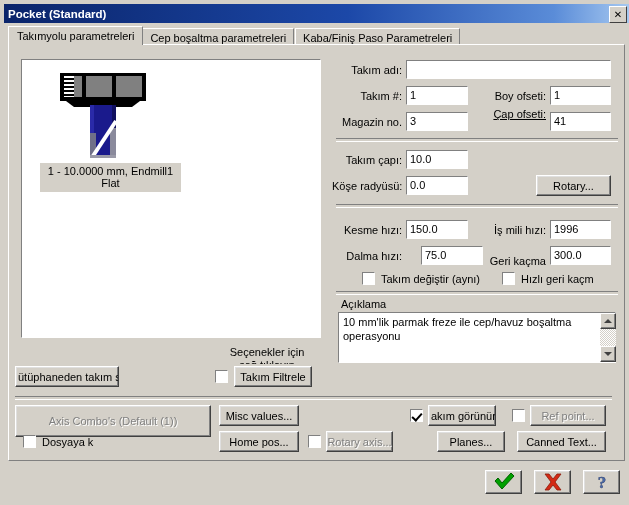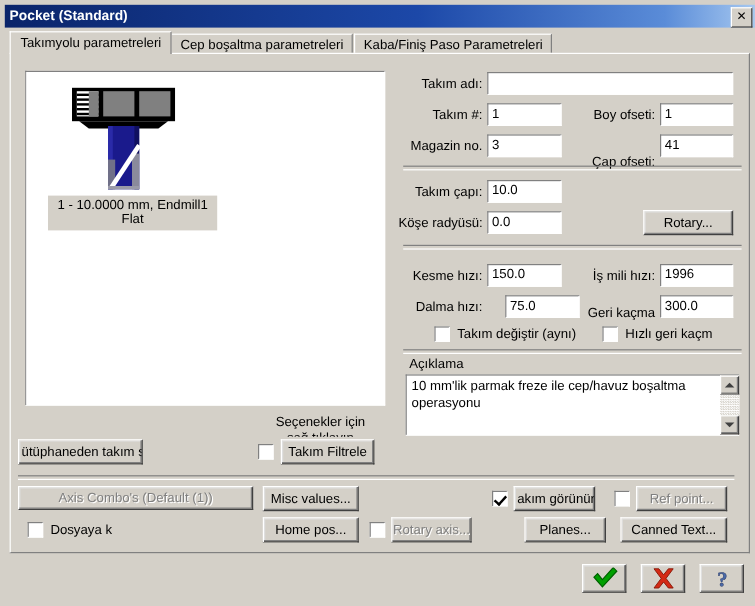--- a/index.html
+++ b/index.html
@@ -188,21 +188,21 @@
       <div class="fld-label" style="left:0px;top:11px;width:66px;">Takım adı:</div>
       <div class="txtbox" style="left:70px;top:7px;width:205px;height:19px;"></div>
 
       <div class="fld-label" style="left:0px;top:37px;width:66px;">Takım #:</div>
       <div class="txtbox" style="left:70px;top:33px;width:62px;height:19px;">1</div>
       <div class="fld-label" style="left:140px;top:37px;width:70px;">Boy ofseti:</div>
       <div class="txtbox" style="left:214px;top:33px;width:61px;height:19px;">1</div>
 
       <div class="fld-label" style="left:0px;top:63px;width:66px;">Magazin no.</div>
       <div class="txtbox" style="left:70px;top:59px;width:62px;height:19px;">3</div>
-      <div class="fld-label" style="left:140px;top:76px;width:70px;">Çap ofseti:</div>
+      <div class="fld-label" style="left:140px;top:55px;width:70px;text-decoration:underline;">Çap ofseti:</div>
       <div class="txtbox" style="left:214px;top:59px;width:61px;height:19px;">41</div>
 
       <div class="groove" style="left:0px;top:85px;width:282px;"></div>
 
       <div class="fld-label" style="left:0px;top:101px;width:66px;">Takım çapı:</div>
       <div class="txtbox" style="left:70px;top:97px;width:62px;height:19px;">10.0</div>
 
       <div class="fld-label" style="left:-4px;top:127px;width:70px;">Köşe radyüsü:</div>
       <div class="txtbox" style="left:70px;top:123px;width:62px;height:19px;">0.0</div>
       <div class="btn" style="left:200px;top:122px;width:75px;height:21px;">Rotary...</div>
@@ -243,21 +243,21 @@
 
     <div class="hint" style="left:208px;top:301px;width:100px;">Seçenekler için</div>
     <div class="hint2" style="left:208px;top:314px;width:100px;text-align:center;">sağ tıklayın</div>
 
     <div class="btn leftclip" style="left:6px;top:321px;width:104px;height:21px;">ütüphaneden takım s</div>
     <div class="chk" style="left:206px;top:325px;"></div>
     <div class="btn" style="left:225px;top:321px;width:78px;height:21px;">Takım Filtrele</div>
 
     <div class="groove" style="left:6px;top:351px;width:597px;"></div>
 
-    <div class="btn disabled" style="left:6px;top:360px;width:196px;height:20px;">Axis Combo's (Default (1))</div>
+    <div class="btn disabled" style="left:6px;top:360px;width:196px;height:32px;">Axis Combo's (Default (1))</div>
     <div class="chk" style="left:14px;top:390px;"></div>
     <div class="chklabel" style="left:33px;top:391px;">Dosyaya k</div>
 
     <div class="btn" style="left:210px;top:360px;width:80px;height:21px;">Misc values...</div>
     <div class="btn" style="left:210px;top:386px;width:80px;height:21px;">Home pos...</div>
 
     <div class="chk" style="left:299px;top:390px;"></div>
     <div class="btn disabled" style="left:317px;top:386px;width:67px;height:21px;">Rotary axis...</div>
 
     <div class="chk checked" style="left:401px;top:364px;"></div>

